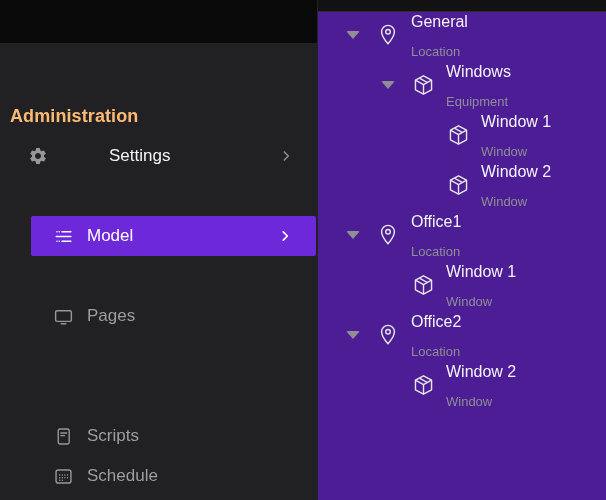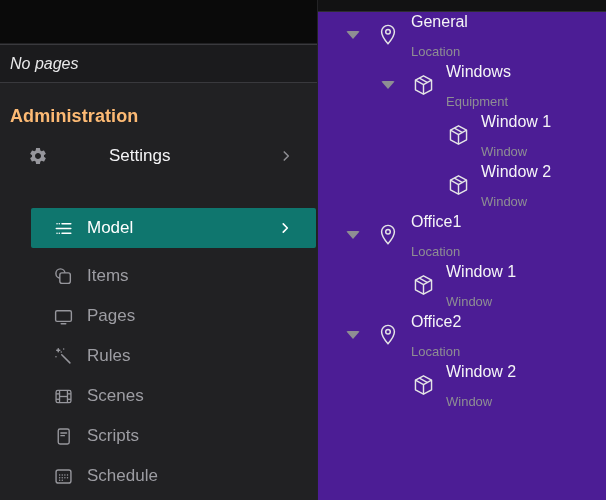--- a/index.html
+++ b/index.html
@@ -57,110 +57,70 @@
   .tsub{font-size:13px;line-height:15px;color:#8e8e93;margin-top:13px;}
   svg{display:block;}
 </style>
 </head>
 <body>
 
 <div class="sidebar">
 
   <div class="sb-header"></div>
 
-  <div class="no-pages-row">
-    <span>No pages</span>
-  </div>
 
   <div class="section-title">Administration</div>
 
   <div class="menu-row toplevel" style="top:136px">
     <span class="icon-slot">
       <svg width="20" height="20" viewBox="0 0 24 24" fill="#96969c">
         <path d="M19.14,12.94c0.04-0.3,0.06-0.61,0.06-0.94c0-0.32-0.02-0.64-0.07-0.94l2.03-1.58c0.18-0.14,0.23-0.41,0.12-0.61l-1.92-3.32c-0.12-0.22-0.37-0.29-0.59-0.22l-2.39,0.96c-0.5-0.38-1.03-0.7-1.62-0.94L14.4,2.81c-0.04-0.24-0.24-0.41-0.48-0.41h-3.84c-0.24,0-0.43,0.17-0.47,0.41L9.25,5.35C8.66,5.59,8.12,5.92,7.63,6.29L5.24,5.33c-0.22-0.08-0.47,0-0.59,0.22L2.74,8.87C2.62,9.08,2.66,9.34,2.86,9.48l2.03,1.58C4.84,11.36,4.8,11.69,4.8,12s0.02,0.64,0.07,0.94l-2.03,1.58c-0.18,0.14-0.23,0.41-0.12,0.61l1.92,3.32c0.12,0.22,0.37,0.29,0.59,0.22l2.39-0.96c0.5,0.38,1.03,0.7,1.62,0.94l0.36,2.54c0.05,0.24,0.24,0.41,0.48,0.41h3.84c0.24,0,0.44-0.17,0.47-0.41l0.36-2.54c0.59-0.24,1.13-0.56,1.62-0.94l2.39,0.96c0.22,0.08,0.47,0,0.59-0.22l1.92-3.32c0.12-0.22,0.07-0.47-0.12-0.61L19.14,12.94z M12,15.6c-1.98,0-3.6-1.62-3.6-3.6s1.62-3.6,3.6-3.6s3.6,1.62,3.6,3.6S13.98,15.6,12,15.6z"></path>
       </svg>
     </span>
     <span class="mlabel">Settings</span>
     <span class="chev">
       <svg width="14" height="14" viewBox="0 0 24 24" fill="none" stroke="#8e8e93" stroke-width="2.6" stroke-linecap="round" stroke-linejoin="round">
           <path d="M9 5l7 7-7 7"></path>
         </svg>
     </span>
   </div>
 
 
-  <div class="menu-row sub selected" style="top:208px;background:#0f766e">
+  <div class="menu-row sub selected" style="top:216px;background:#6d28d9">
     <span class="icon-slot">
       <svg width="21" height="21" viewBox="0 0 24 24" fill="none" stroke="#ffffff" stroke-width="1.8" stroke-linecap="round">
         <path d="M4.6 6.5h.01"></path>
           <path d="M7.2 6.5h.01"></path>
           <path d="M10.3 6.5h10"></path>
         <path d="M3.8 12h16.5"></path>
         <path d="M4.6 17.5h.01"></path>
           <path d="M7.2 17.5h.01"></path>
           <path d="M10.3 17.5h10"></path>
       </svg>
     </span>
     <span class="mlabel">Model</span>
     <span class="chev">
       <svg width="14" height="14" viewBox="0 0 24 24" fill="none" stroke="#ffffff" stroke-width="2.8" stroke-linecap="round" stroke-linejoin="round">
           <path d="M9 5l7 7-7 7"></path>
         </svg>
     </span>
   </div>
 
-  <div class="menu-row sub" style="top:256px">
-    <span class="icon-slot">
-      <svg width="21" height="21" viewBox="0 0 24 24">
-        <circle cx="8.5" cy="8.5" r="5.2" fill="none" stroke="#96969c" stroke-width="1.6"></circle>
-        <rect x="7.8" y="7.8" width="12" height="12" rx="2.4" fill="#212123" stroke="#96969c" stroke-width="1.6"></rect>
-      </svg>
-    </span>
-    <span class="mlabel">Items</span>
-  </div>
 
   <div class="menu-row sub" style="top:296px">
     <span class="icon-slot">
       <svg width="21" height="21" viewBox="0 0 24 24" fill="none" stroke="#96969c" stroke-width="1.6" stroke-linecap="round">
         <rect x="3" y="5.4" width="18" height="12.2" rx="1.6"></rect>
         <path d="M9.4 20.2h5.2"></path>
       </svg>
     </span>
     <span class="mlabel">Pages</span>
   </div>
 
-  <div class="menu-row sub" style="top:336px">
-    <span class="icon-slot">
-      <svg width="21" height="21" viewBox="0 0 24 24" fill="none" stroke="#96969c" stroke-width="1.7" stroke-linecap="round">
-        <path d="M10 10l9.3 9.3"></path>
-        <path d="M6 3.2v3.4"></path>
-          <path d="M4.3 4.9h3.4"></path>
-        <path d="M12.2 3.4v.01"></path>
-          <path d="M3.4 12.2v.01"></path>
-          <path d="M9.4 6.8v.01"></path>
-      </svg>
-    </span>
-    <span class="mlabel">Rules</span>
-  </div>
-
-  <div class="menu-row sub" style="top:376px">
-    <span class="icon-slot">
-      <svg width="21" height="21" viewBox="0 0 24 24" fill="none" stroke="#96969c" stroke-width="1.5">
-        <rect x="3.5" y="5" width="17" height="14" rx="2"></rect>
-        <path d="M7.5 5v14"></path>
-          <path d="M16.5 5v14"></path>
-        <path d="M7.5 12h9"></path>
-        <path d="M3.5 9h4"></path>
-          <path d="M3.5 15.2h4"></path>
-        <path d="M16.5 9h4"></path>
-          <path d="M16.5 15.2h4"></path>
-      </svg>
-    </span>
-    <span class="mlabel">Scenes</span>
-  </div>
+
 
   <div class="menu-row sub" style="top:416px">
     <span class="icon-slot">
       <svg width="21" height="21" viewBox="0 0 24 24" fill="none" stroke="#96969c" stroke-width="1.6" stroke-linecap="round">
         <rect x="6" y="3.5" width="12.5" height="17" rx="2"></rect>
         <path d="M9 8h6.5"></path>
           <path d="M9 11h4"></path>
       </svg>
     </span>
     <span class="mlabel">Scripts</span>

